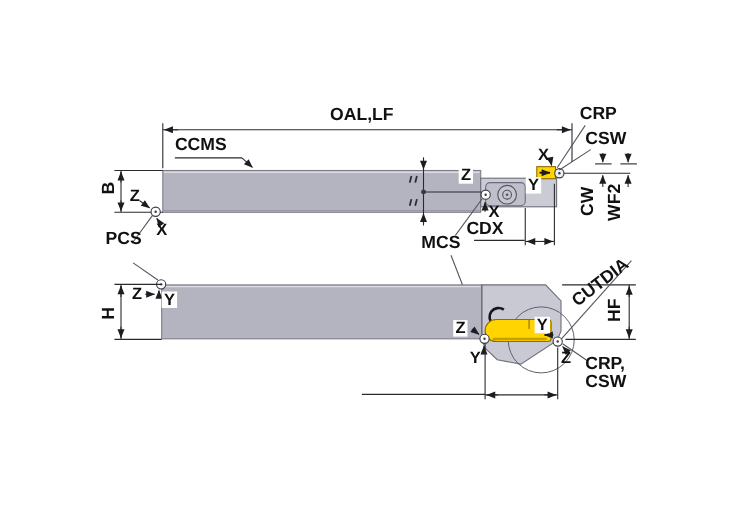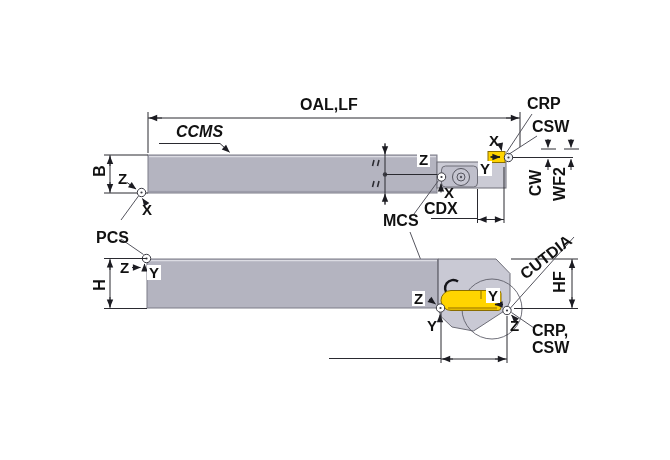--- a/index.html
+++ b/index.html
@@ -197,34 +197,34 @@
     <line x1="572" y1="297" x2="572" y2="307" marker-end="url(#arr)"></line>
   </g>
 
   <line x1="574" y1="237" x2="510" y2="308.5" stroke="#55555e" stroke-width="1"></line>
 
   <line x1="516.5" y1="320.5" x2="511.5" y2="315" stroke="#2a2a30" stroke-width="1" marker-end="url(#arr)"></line>
   <line x1="534" y1="328" x2="511.5" y2="312.5" stroke="#55555e" stroke-width="1"></line>
 </svg>
 
 <span class="lbl" style="left:300px;top:96px;">OAL,LF</span>
-<span class="lbl" style="left:176px;top:123px;font-style:italic;">CCMS</span>
+<span class="lbl" style="left:159px;top:123px;">CCMS</span>
 <span class="lbl" style="left:527px;top:95px;">CRP</span>
 <span class="lbl" style="left:532px;top:118px;">CSW</span>
 <span class="lbl ax" style="left:489px;top:133px;">X</span>
 <span class="lbl ax boxed" style="left:478px;top:161px;">Y</span>
 <span class="lbl ax boxed" style="left:417px;top:152px;">Z</span>
 <span class="lbl ax" style="left:444px;top:185px;">X</span>
 <span class="lbl" style="left:424px;top:200px;">CDX</span>
 <span class="lbl rot" style="left:535px;top:183px;">CW</span>
 <span class="lbl rot" style="left:559px;top:184px;">WF2</span>
 <span class="lbl rot" style="left:99px;top:171px;">B</span>
 <span class="lbl ax" style="left:118px;top:171px;">Z</span>
 <span class="lbl ax" style="left:142px;top:202px;">X</span>
-<span class="lbl" style="left:96px;top:229px;">PCS</span>
+<span class="lbl" style="left:96px;top:209px;">PCS</span>
 <span class="lbl" style="left:383px;top:212px;text-align:center;">MCS</span>
 
 <span class="lbl rot" style="left:99px;top:285px;">H</span>
 <span class="lbl ax" style="left:120px;top:260px;">Z</span>
 <span class="lbl ax boxed" style="left:147px;top:265px;">Y</span>
 <span class="lbl ax boxed" style="left:412px;top:291px;">Z</span>
 <span class="lbl ax" style="left:427px;top:318px;">Y</span>
 <span class="lbl ax boxed" style="left:486px;top:288px;">Y</span>
 <span class="lbl ax" style="left:510px;top:318px;">Z</span>
 <span class="lbl rot45" style="left:546px;top:257px;">CUTDIA</span>

